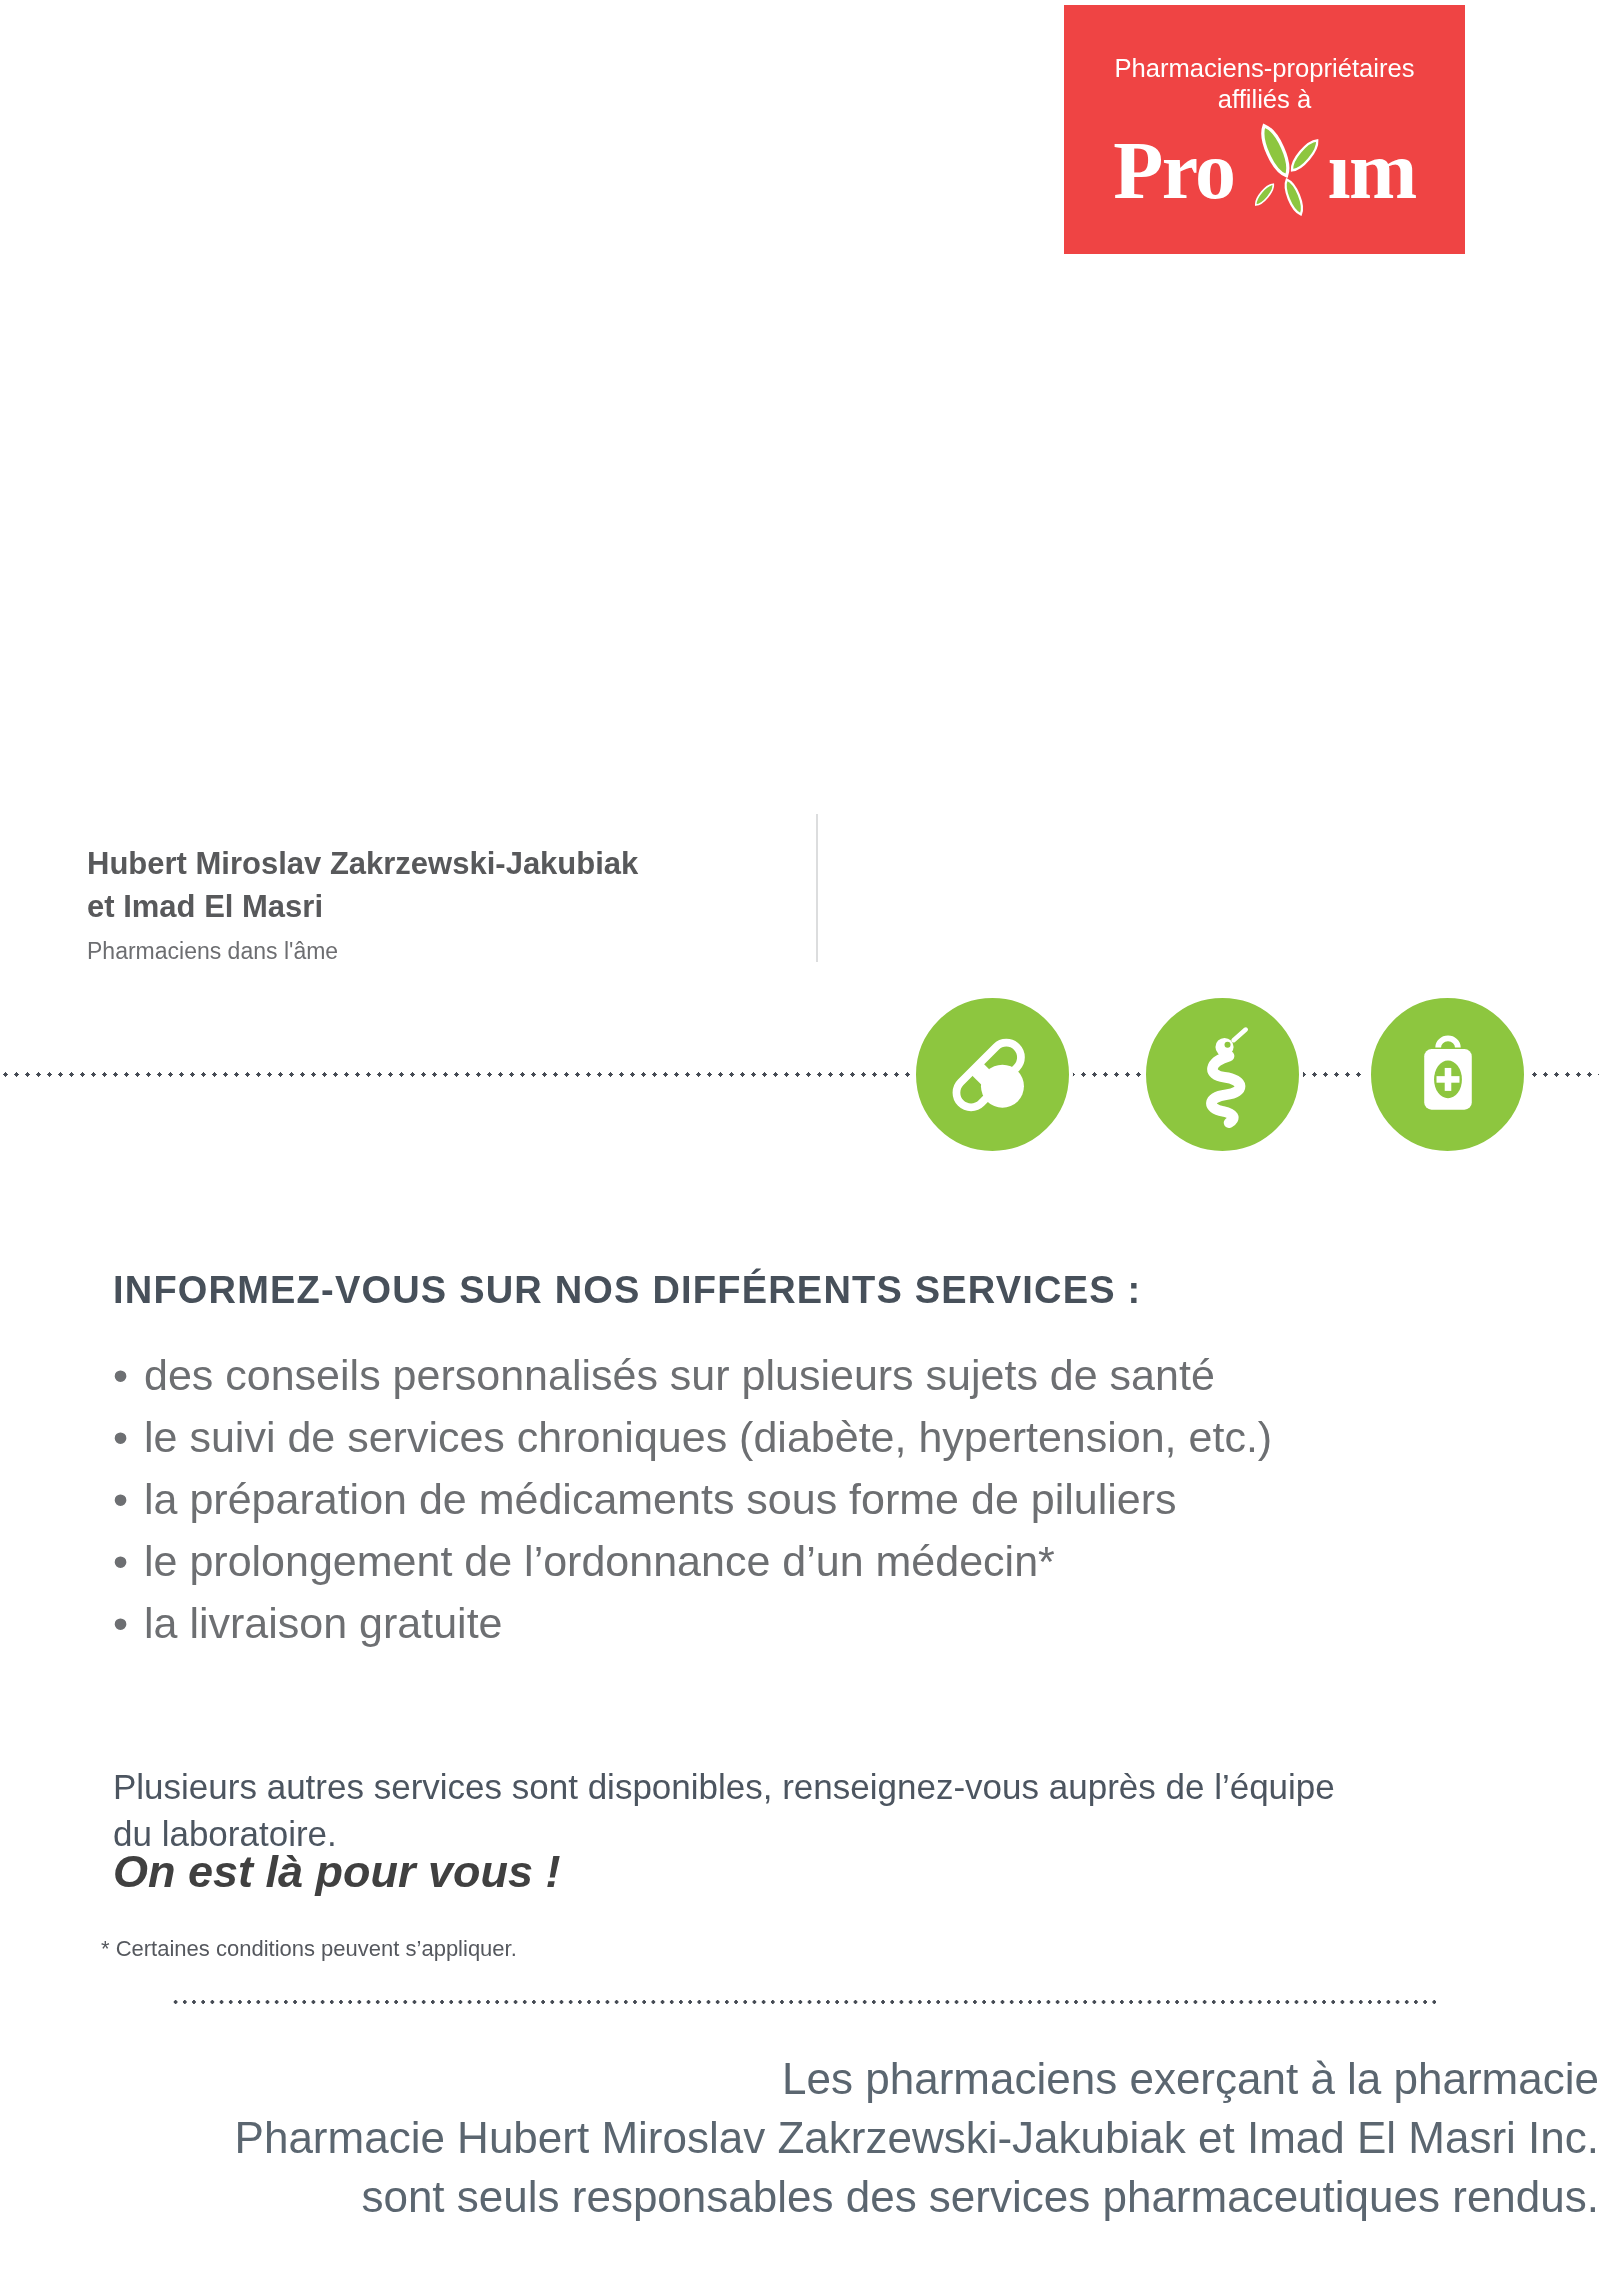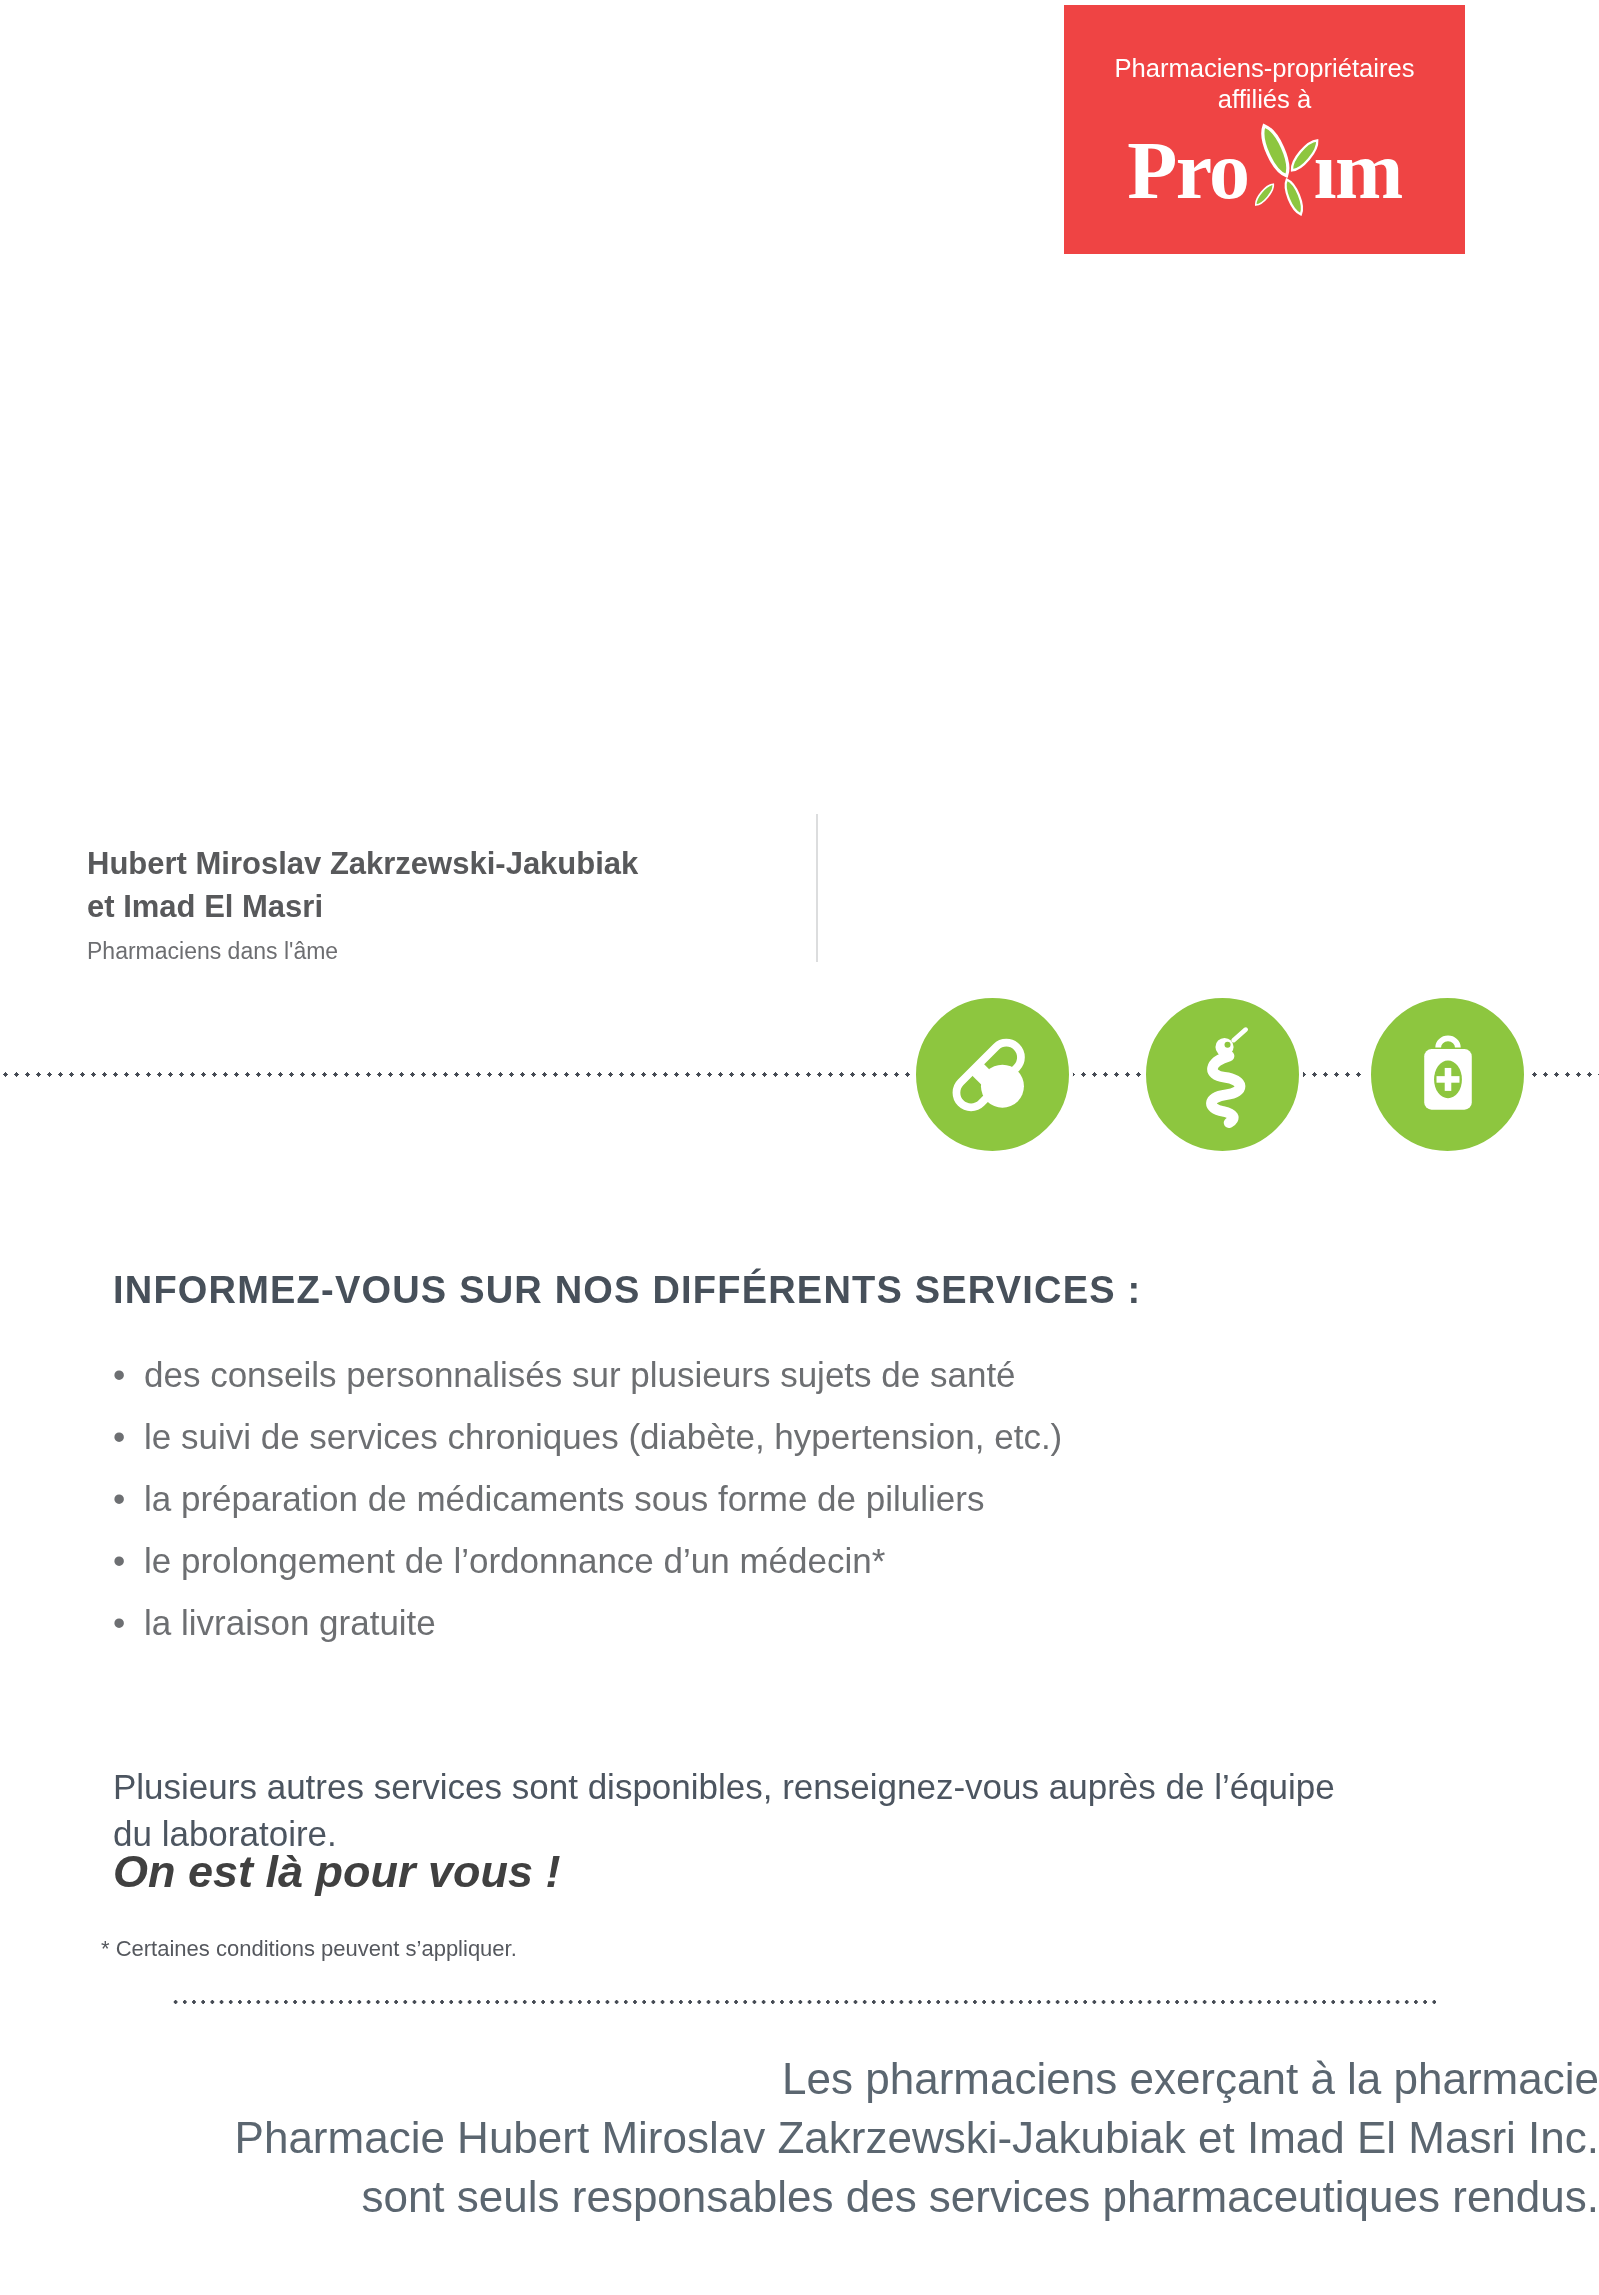--- a/index.html
+++ b/index.html
@@ -3,21 +3,21 @@
 <meta charset="utf-8">
 <style>
   html,body{margin:0;padding:0;background:#fff;}
   .page{position:relative;width:1599px;height:2295px;background:#ffffff;overflow:hidden;
         font-family:"Liberation Sans",sans-serif;}
 
   
   .proxim-panel{position:absolute;left:1064px;top:5px;width:401px;height:249px;background:#ef4444;}
   .tagline{position:absolute;top:48px;left:0;right:0;text-align:center;color:#ffffff;
            font-size:25.6px;line-height:31px;white-space:pre-line;font-weight:400;}
-  .logo{position:absolute;left:0;right:0;top:114px;display:flex;justify-content:center;align-items:flex-end;}
+  .logo{position:absolute;left:0;right:0;top:114px;display:flex;justify-content:center;align-items:flex-end;gap:14px;}
   .logo-txt{font-family:"Liberation Serif","DejaVu Serif",serif;font-size:82px;line-height:1.1;
             font-weight:600;color:#ffffff;letter-spacing:-1.6px;}
   .leafx{width:77px;height:102px;margin:0 -6.6px -5px -5px;}
 
   
   .owners{position:absolute;left:87px;top:842px;}
   .owners-names{font-size:31px;line-height:43px;font-weight:bold;color:#58595b;white-space:pre-line;margin:0;}
   .owners-sub{font-size:23px;color:#6d6e71;margin-top:10px;}
   .vrule{position:absolute;left:816px;top:814px;width:1.6px;height:148px;background:#dcddde;}
 
@@ -32,21 +32,21 @@
 
   
   .badge{position:absolute;top:994px;width:153px;height:153px;border-radius:50%;
          background:#8dc63f;border:4.1px solid #ffffff;display:flex;align-items:center;justify-content:center;}
   .badge-1{left:912px;} .badge-2{left:1142px;} .badge-3{left:1367px;}
 
   
   .services-h{position:absolute;left:113px;top:1269px;margin:0;font-size:38px;font-weight:bold;
               letter-spacing:1.2px;color:#47505a;white-space:nowrap;}
   .services-list{position:absolute;left:113px;top:1344px;margin:0;padding:0;list-style:none;}
-  .services-list li{font-size:35px;line-height:62px;color:#6d6f72;padding-left:31px;position:relative;}
+  .services-list li{font-size:43px;line-height:62px;color:#6d6f72;padding-left:31px;position:relative;}
   .services-list li::before{content:"\2022";position:absolute;left:0;top:0;color:#6d6f72;}
 
   .more{position:absolute;left:113px;top:1728px;font-size:35px;line-height:47px;color:#4c5560;
         white-space:pre-line;}
   .slogan{position:absolute;left:113px;top:1846px;font-size:45px;font-weight:bold;font-style:italic;
           color:#404040;}
   .footnote{position:absolute;left:101px;top:1936px;font-size:22px;color:#55585e;}
 
   
   .footer{position:absolute;left:0;top:2049px;width:1599px;text-align:right;font-size:44px;

